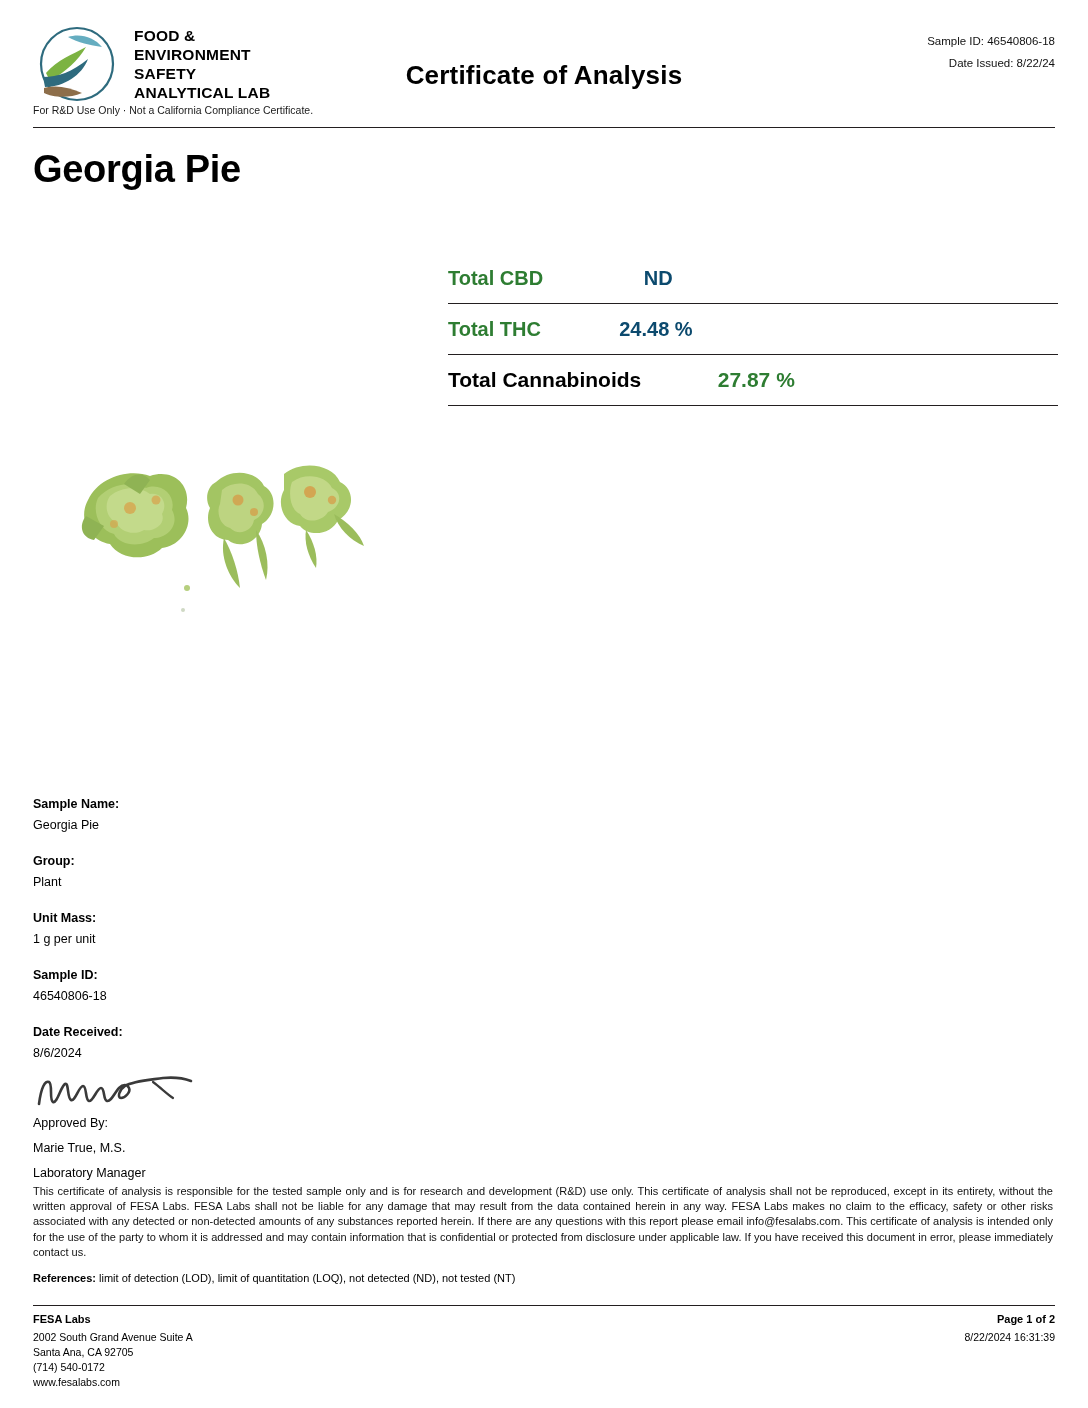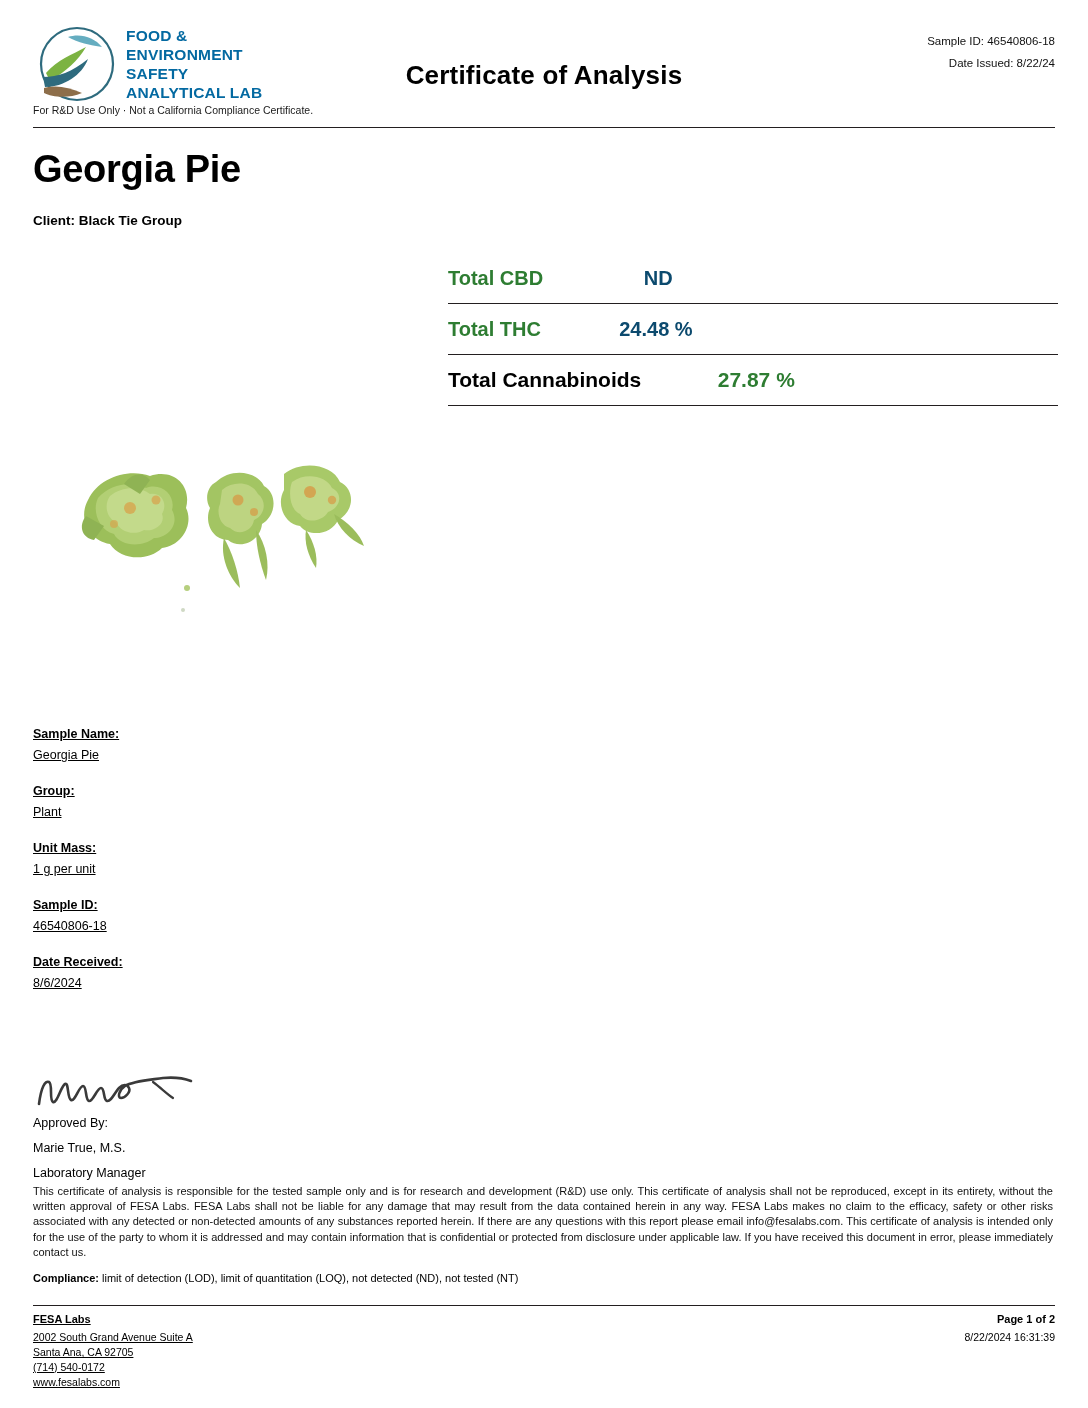--- a/index.html
+++ b/index.html
@@ -35,25 +35,25 @@
     display: flex;
     align-items: center;
   }
   .logo-mark {
     width: 78px;
     height: 78px;
     position: relative;
     flex: 0 0 auto;
   }
   .logo-text {
-    margin-left: 10px;
+    margin-left: 18px;
     font-size: 15.5px;
     line-height: 19px;
     font-weight: bold;
-    color: #0369a1;
+    color: #000000;
     letter-spacing: 0.2px;
     font-family: "Liberation Sans", sans-serif;
   }
   .coa-title {
     position: absolute;
     left: 0;
     right: 0;
     top: 60px;
     text-align: center;
     font-size: 26px;
@@ -136,23 +136,22 @@
     left: 70px;
     top: 438px;
     width: 300px;
     height: 200px;
   }
 
   
   .details {
     position: absolute;
     left: 33px;
-    top: 727px;
+    top: 797px;
     width: 420px;
-    text-decoration: underline;
   }
   .detail-label {
     font-size: 12.5px;
     font-weight: bold;
     margin-top: 22px;
   }
   .detail-label:first-child { margin-top: 0; }
   .detail-value {
     font-size: 12.5px;
     margin-top: 7px;
@@ -201,21 +200,21 @@
     border-top: 1px solid #231f20;
   }
   .footer {
     position: absolute;
     left: 33px;
     right: 33px;
     top: 1312px;
     display: flex;
     justify-content: space-between;
   }
-  .footer-left { font-size: 10.5px; line-height: 15px; text-decoration: underline; }
+  .footer-left { font-size: 10.5px; line-height: 15px; }
   .footer-left .lab-name { font-weight: bold; font-size: 11px; margin-bottom: 3px; }
   .footer-right { font-size: 10.5px; line-height: 15px; text-align: right; }
   .footer-right .page-num { font-weight: bold; font-size: 11px; margin-bottom: 3px; }
 </style>
 </head>
 <body>
 
 <div class="page">
 
   <div class="header">
@@ -243,21 +242,20 @@
 
     <div class="sample-meta">
       <div>Sample ID: 46540806-18</div>
       <div>Date Issued: 8/22/24</div>
     </div>
 
     <div class="header-rule"></div>
   </div>
 
   <div class="strain-title">Georgia Pie</div>
-  <div class="client-line">Client: Black Tie Group</div>
 
   <div class="summary">
     <div class="summary-row">
       <span class="label">Total CBD</span>
       <span class="value">ND</span>
     </div>
     <div class="summary-row">
       <span class="label">Total THC</span>
       <span class="value">24.48 %</span>
     </div>
@@ -321,21 +319,21 @@
     <svg class="signature-svg" width="170" height="44" viewBox="0 0 170 44" aria-hidden="true">
       <path d="M6 36 C8 20 12 12 16 14 C20 16 16 32 20 34 C24 36 28 18 32 16 C36 14 34 30 38 32 C42 34 46 18 50 18 C54 18 52 32 56 33 C60 34 64 20 68 20 C72 20 70 32 74 33 C78 34 82 24 86 20 C90 16 94 16 96 20 C98 24 92 30 88 30 C84 30 86 22 92 18 C100 13 116 12 130 10 C140 9 150 10 158 13" fill="none" stroke="#3a3a3a" stroke-width="2.6" stroke-linecap="round" stroke-linejoin="round"></path>
       <path d="M120 14 C128 20 134 26 140 30" fill="none" stroke="#3a3a3a" stroke-width="2.2" stroke-linecap="round"></path>
     </svg>
     <div class="sig-line">Approved By:</div>
     <div class="sig-line">Marie True, M.S.</div>
     <div class="sig-line">Laboratory Manager</div>
   </div>
 
   <div class="disclaimer">This certificate of analysis is responsible for the tested sample only and is for research and development (R&amp;D) use only. This certificate of analysis shall not be reproduced, except in its entirety, without the written approval of FESA Labs. FESA Labs shall not be liable for any damage that may result from the data contained herein in any way. FESA Labs makes no claim to the efficacy, safety or other risks associated with any detected or non-detected amounts of any substances reported herein. If there are any questions with this report please email info@fesalabs.com. This certificate of analysis is intended only for the use of the party to whom it is addressed and may contain information that is confidential or protected from disclosure under applicable law. If you have received this document in error, please immediately contact us.</div>
-  <div class="references"><b>Compliance:</b><span> limit of detection (LOD), limit of quantitation (LOQ), not detected (ND), not tested (NT)</span></div>
+  <div class="references"><b>References:</b><span> limit of detection (LOD), limit of quantitation (LOQ), not detected (ND), not tested (NT)</span></div>
 
   <div class="footer-rule"></div>
   <div class="footer">
     <div class="footer-left">
       <div class="lab-name">FESA Labs</div>
       <div>2002 South Grand Avenue Suite A</div>
       <div>Santa Ana, CA 92705</div>
       <div>(714) 540-0172</div>
       <div>www.fesalabs.com</div>
     </div>

